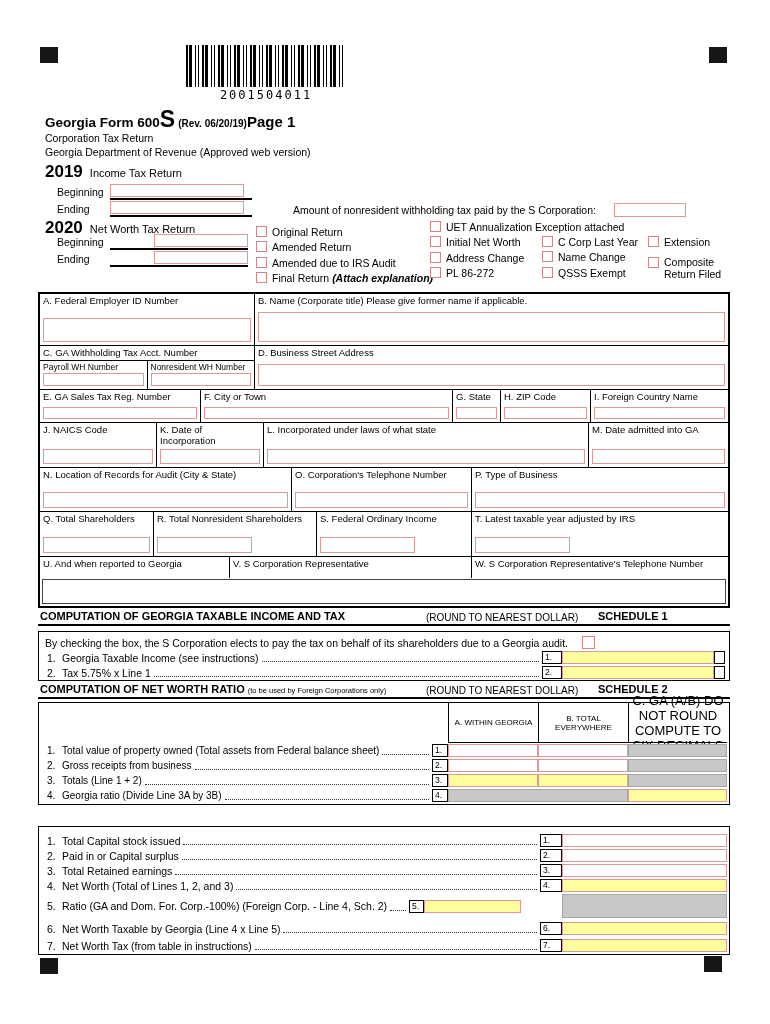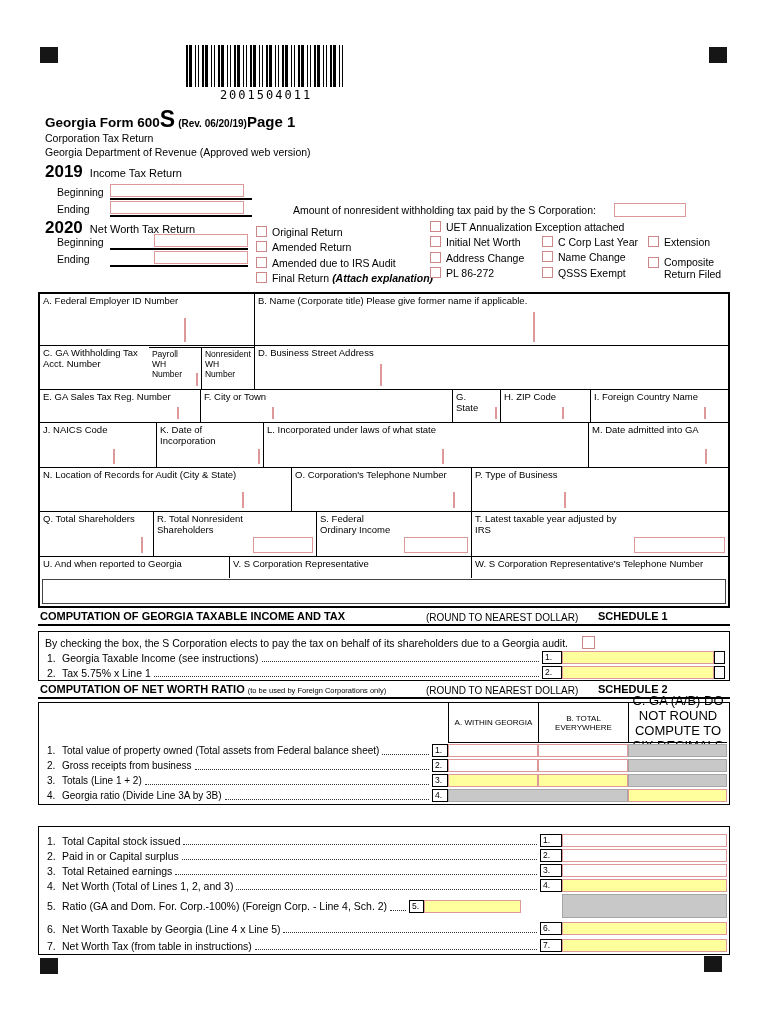--- a/index.html
+++ b/index.html
@@ -24,21 +24,21 @@
 .dateline{border-bottom:2px solid #000;display:inline-flex;padding-bottom:1px}
 .fld{border:1px solid #d99;background:#fff;display:inline-block}
 .yellow{background:#ffff9e}
 .gray{background:#c8c8c8;border-color:#a6a6a6}
 .cb{display:inline-block;width:11px;height:11px;border:1px solid #c88;background:#fff;flex:none}
 .cbrow{display:flex;align-items:flex-start;gap:5px;height:15.4px}
 .cblbl{font-size:10.5px;white-space:nowrap}
 .grid{position:absolute;left:38px;top:292px;width:692px;border:2px solid #000}
 .grow{display:flex;border-bottom:1.5px solid #000}
 .grow:last-child{border-bottom:none}
-.cell{display:flex;flex-direction:row;overflow:hidden}
+.cell{display:flex;flex-direction:column;overflow:hidden}
 .cell+.cell{border-left:1.5px solid #000}
 .lbl{font-size:9.5px;padding:2px 3px 0;line-height:1.15}
 .gfld{border:1px solid #d99;background:#fff;margin:auto 3px 3px}
 .uvwrow{display:flex;flex:1}
 .uvwbox{height:25px;margin:1px 2px 2px;border:1.5px solid #444;background:#fff}
 .schbar{position:absolute;left:38px;width:692px;height:17px;border-bottom:2.5px solid #000}
 .schtitle{position:absolute;left:2px;top:1px;font-size:11px;font-weight:bold;white-space:nowrap}
 .subnote{font-size:7.5px;font-weight:normal}
 .schround{position:absolute;left:388px;top:2.5px;font-size:10px}
 .schlabel{position:absolute;left:560px;top:1px;font-size:11px;font-weight:bold}

